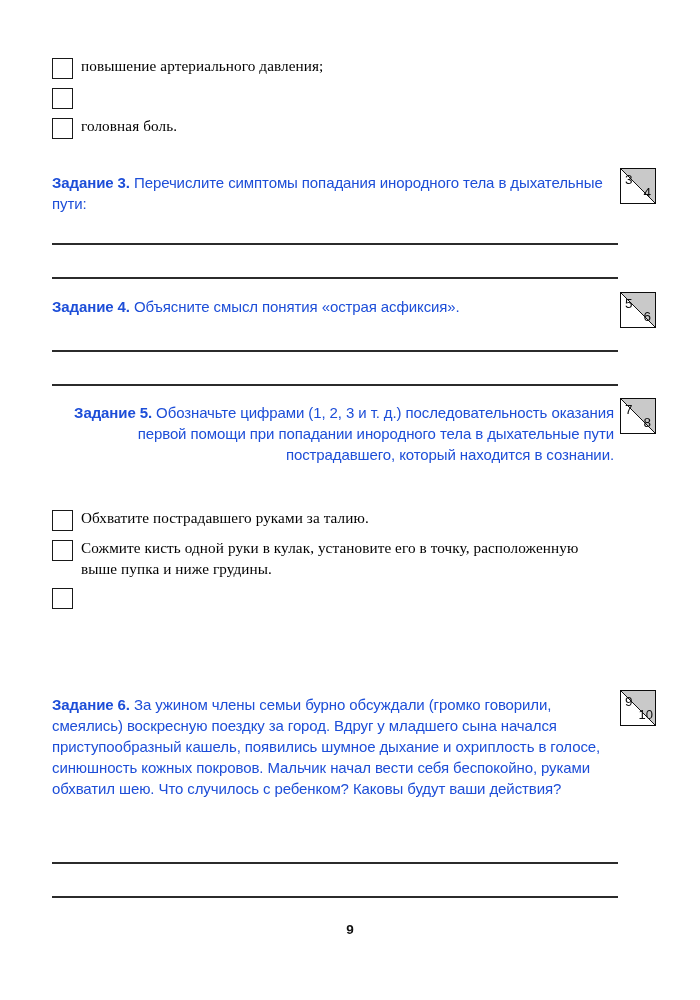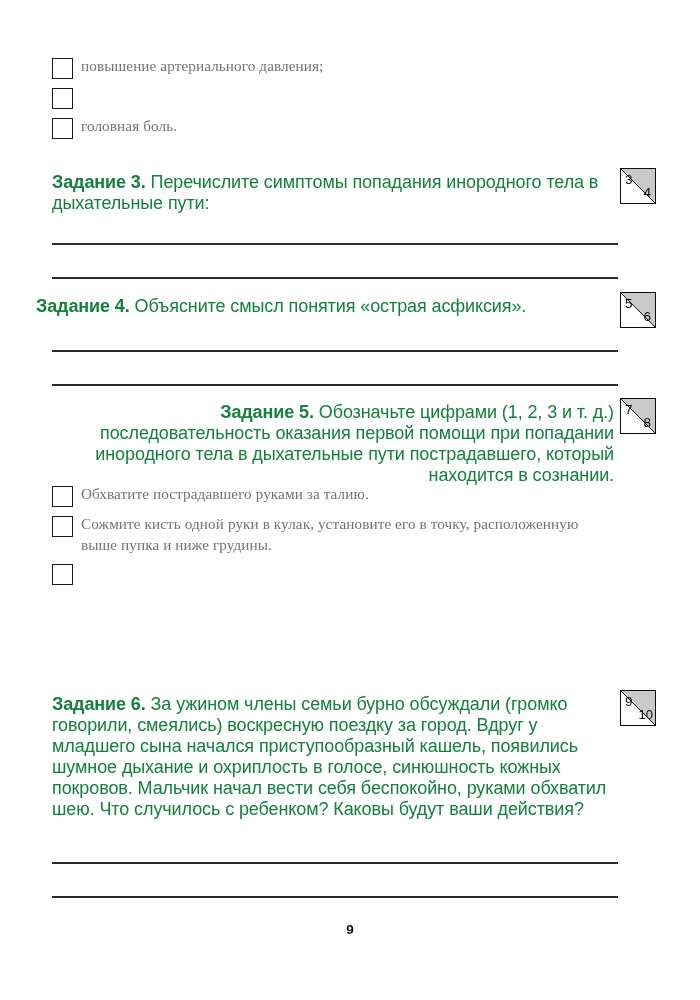--- a/index.html
+++ b/index.html
@@ -41,30 +41,30 @@
     background: #ffffff;
     margin-top: 2px;
     margin-right: 8px;
     box-sizing: border-box;
   }
   .opt-text {
     font-family: "Liberation Serif", "DejaVu Serif", serif;
     font-size: 15.2px;
     line-height: 20.5px;
     letter-spacing: 0.1px;
-    color: #737373;
+    color: #000000;
   }
 
   
   .task {
     position: relative;
     font-family: "Liberation Sans", "DejaVu Sans", sans-serif;
-    font-size: 18px;
+    font-size: 15px;
     line-height: 21px;
-    color: #15803d;
+    color: #1d4ed8;
     letter-spacing: -0.1px;
     text-align: left;
   }
   .task-label {
     font-weight: 700;
   }
 
   
   .answer-line {
     position: absolute;
@@ -151,21 +151,21 @@
 
   <div class="score-chip" style="left:620px; top:168px;">
     <span class="tri"></span>
     <span class="num num-top">3</span>
     <span class="num num-bottom">4</span>
   </div>
 
   <div class="answer-line" style="top:243px;"></div>
   <div class="answer-line" style="top:277px;"></div>
 
-  <div class="task" style="position:absolute; left:36px; top:296px; width:560px;">
+  <div class="task" style="position:absolute; left:52px; top:296px; width:560px;">
     <span class="task-label">Задание 4. </span>
     <span>Объясните смысл понятия «острая асфиксия».</span>
   </div>
 
   <div class="score-chip" style="left:620px; top:292px;">
     <span class="tri"></span>
     <span class="num num-top">5</span>
     <span class="num num-bottom">6</span>
   </div>
 
@@ -176,21 +176,21 @@
     <span class="task-label">Задание 5. </span>
     <span>Обозначьте цифрами (1, 2, 3 и т. д.) последовательность оказания первой помощи при попадании инородного тела в дыхательные пути пострадавшего, который находится в сознании.</span>
   </div>
 
   <div class="score-chip" style="left:620px; top:398px;">
     <span class="tri"></span>
     <span class="num num-top">7</span>
     <span class="num num-bottom">8</span>
   </div>
 
-  <div class="content" style="top:484px; left:52px; width:558px;">
+  <div class="content" style="top:508px; left:52px; width:558px;">
 
     <div class="opt-row">
       <span class="opt-box"></span>
       <span class="opt-text">Обхватите пострадавшего руками за талию.</span>
     </div>
 
 
     <div class="opt-row">
       <span class="opt-box"></span>
       <span class="opt-text">Сожмите кисть одной руки в кулак, установите его в точку, расположенную выше пупка и ниже грудины.</span>

